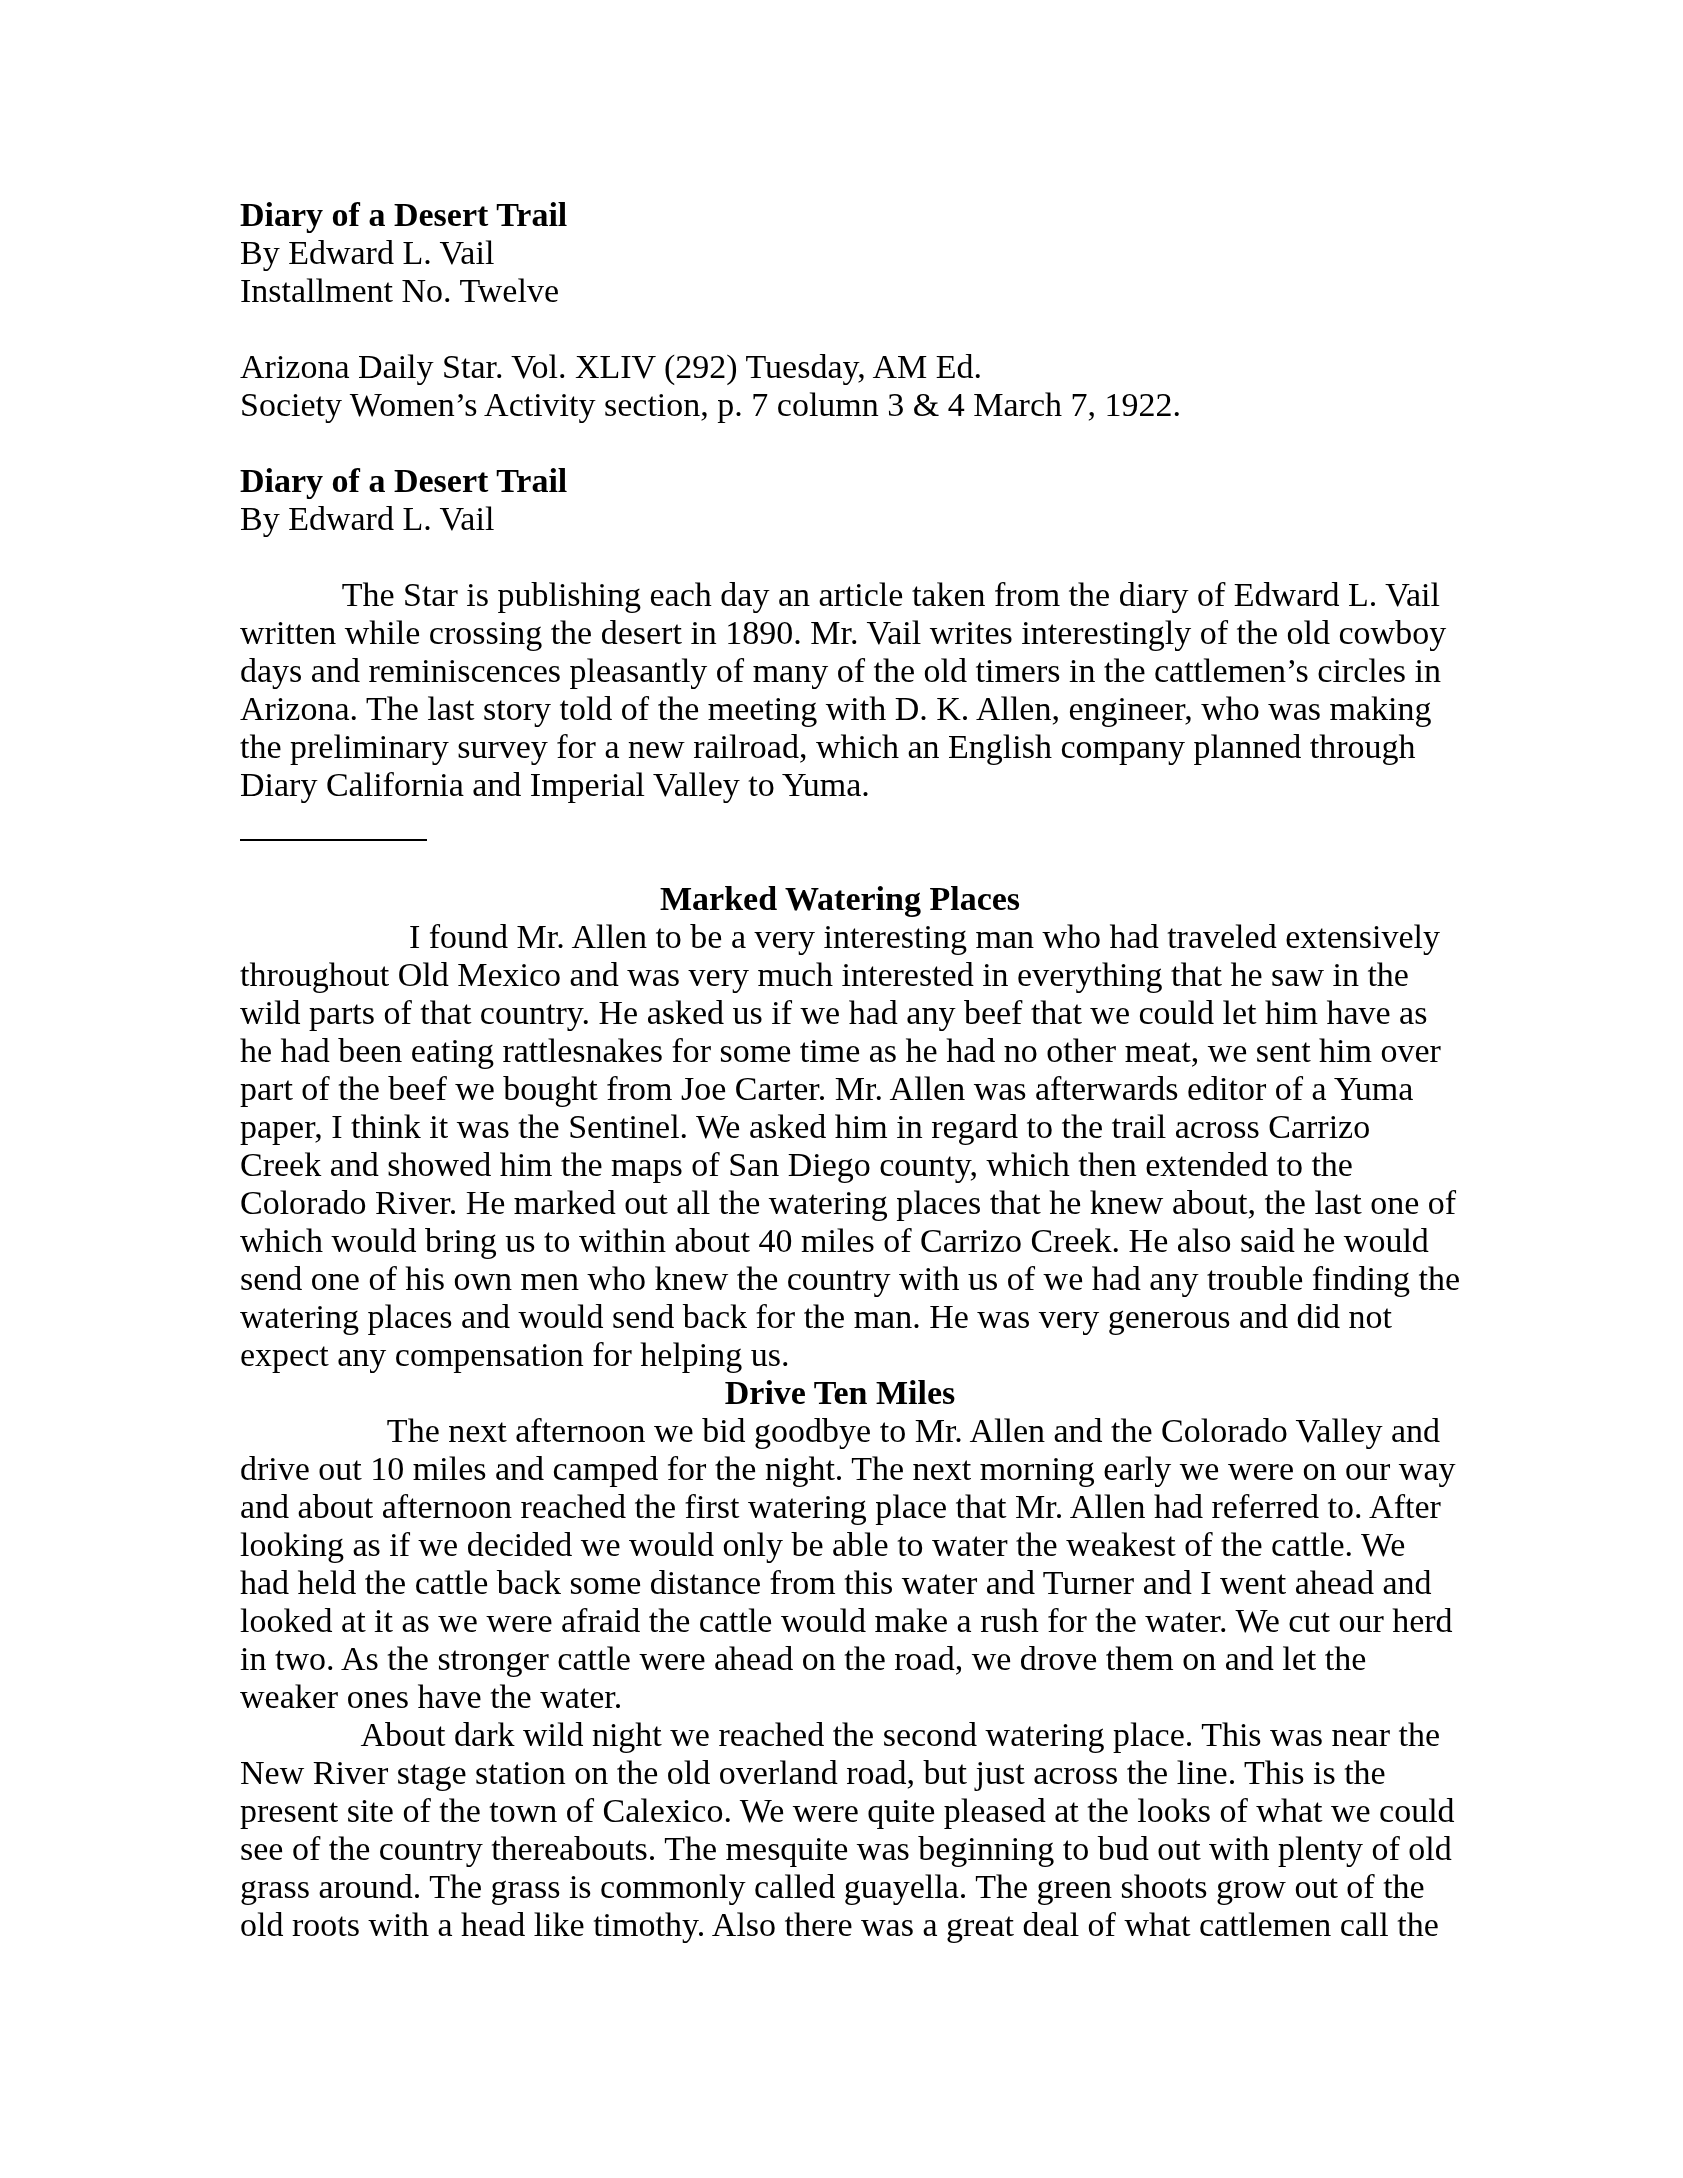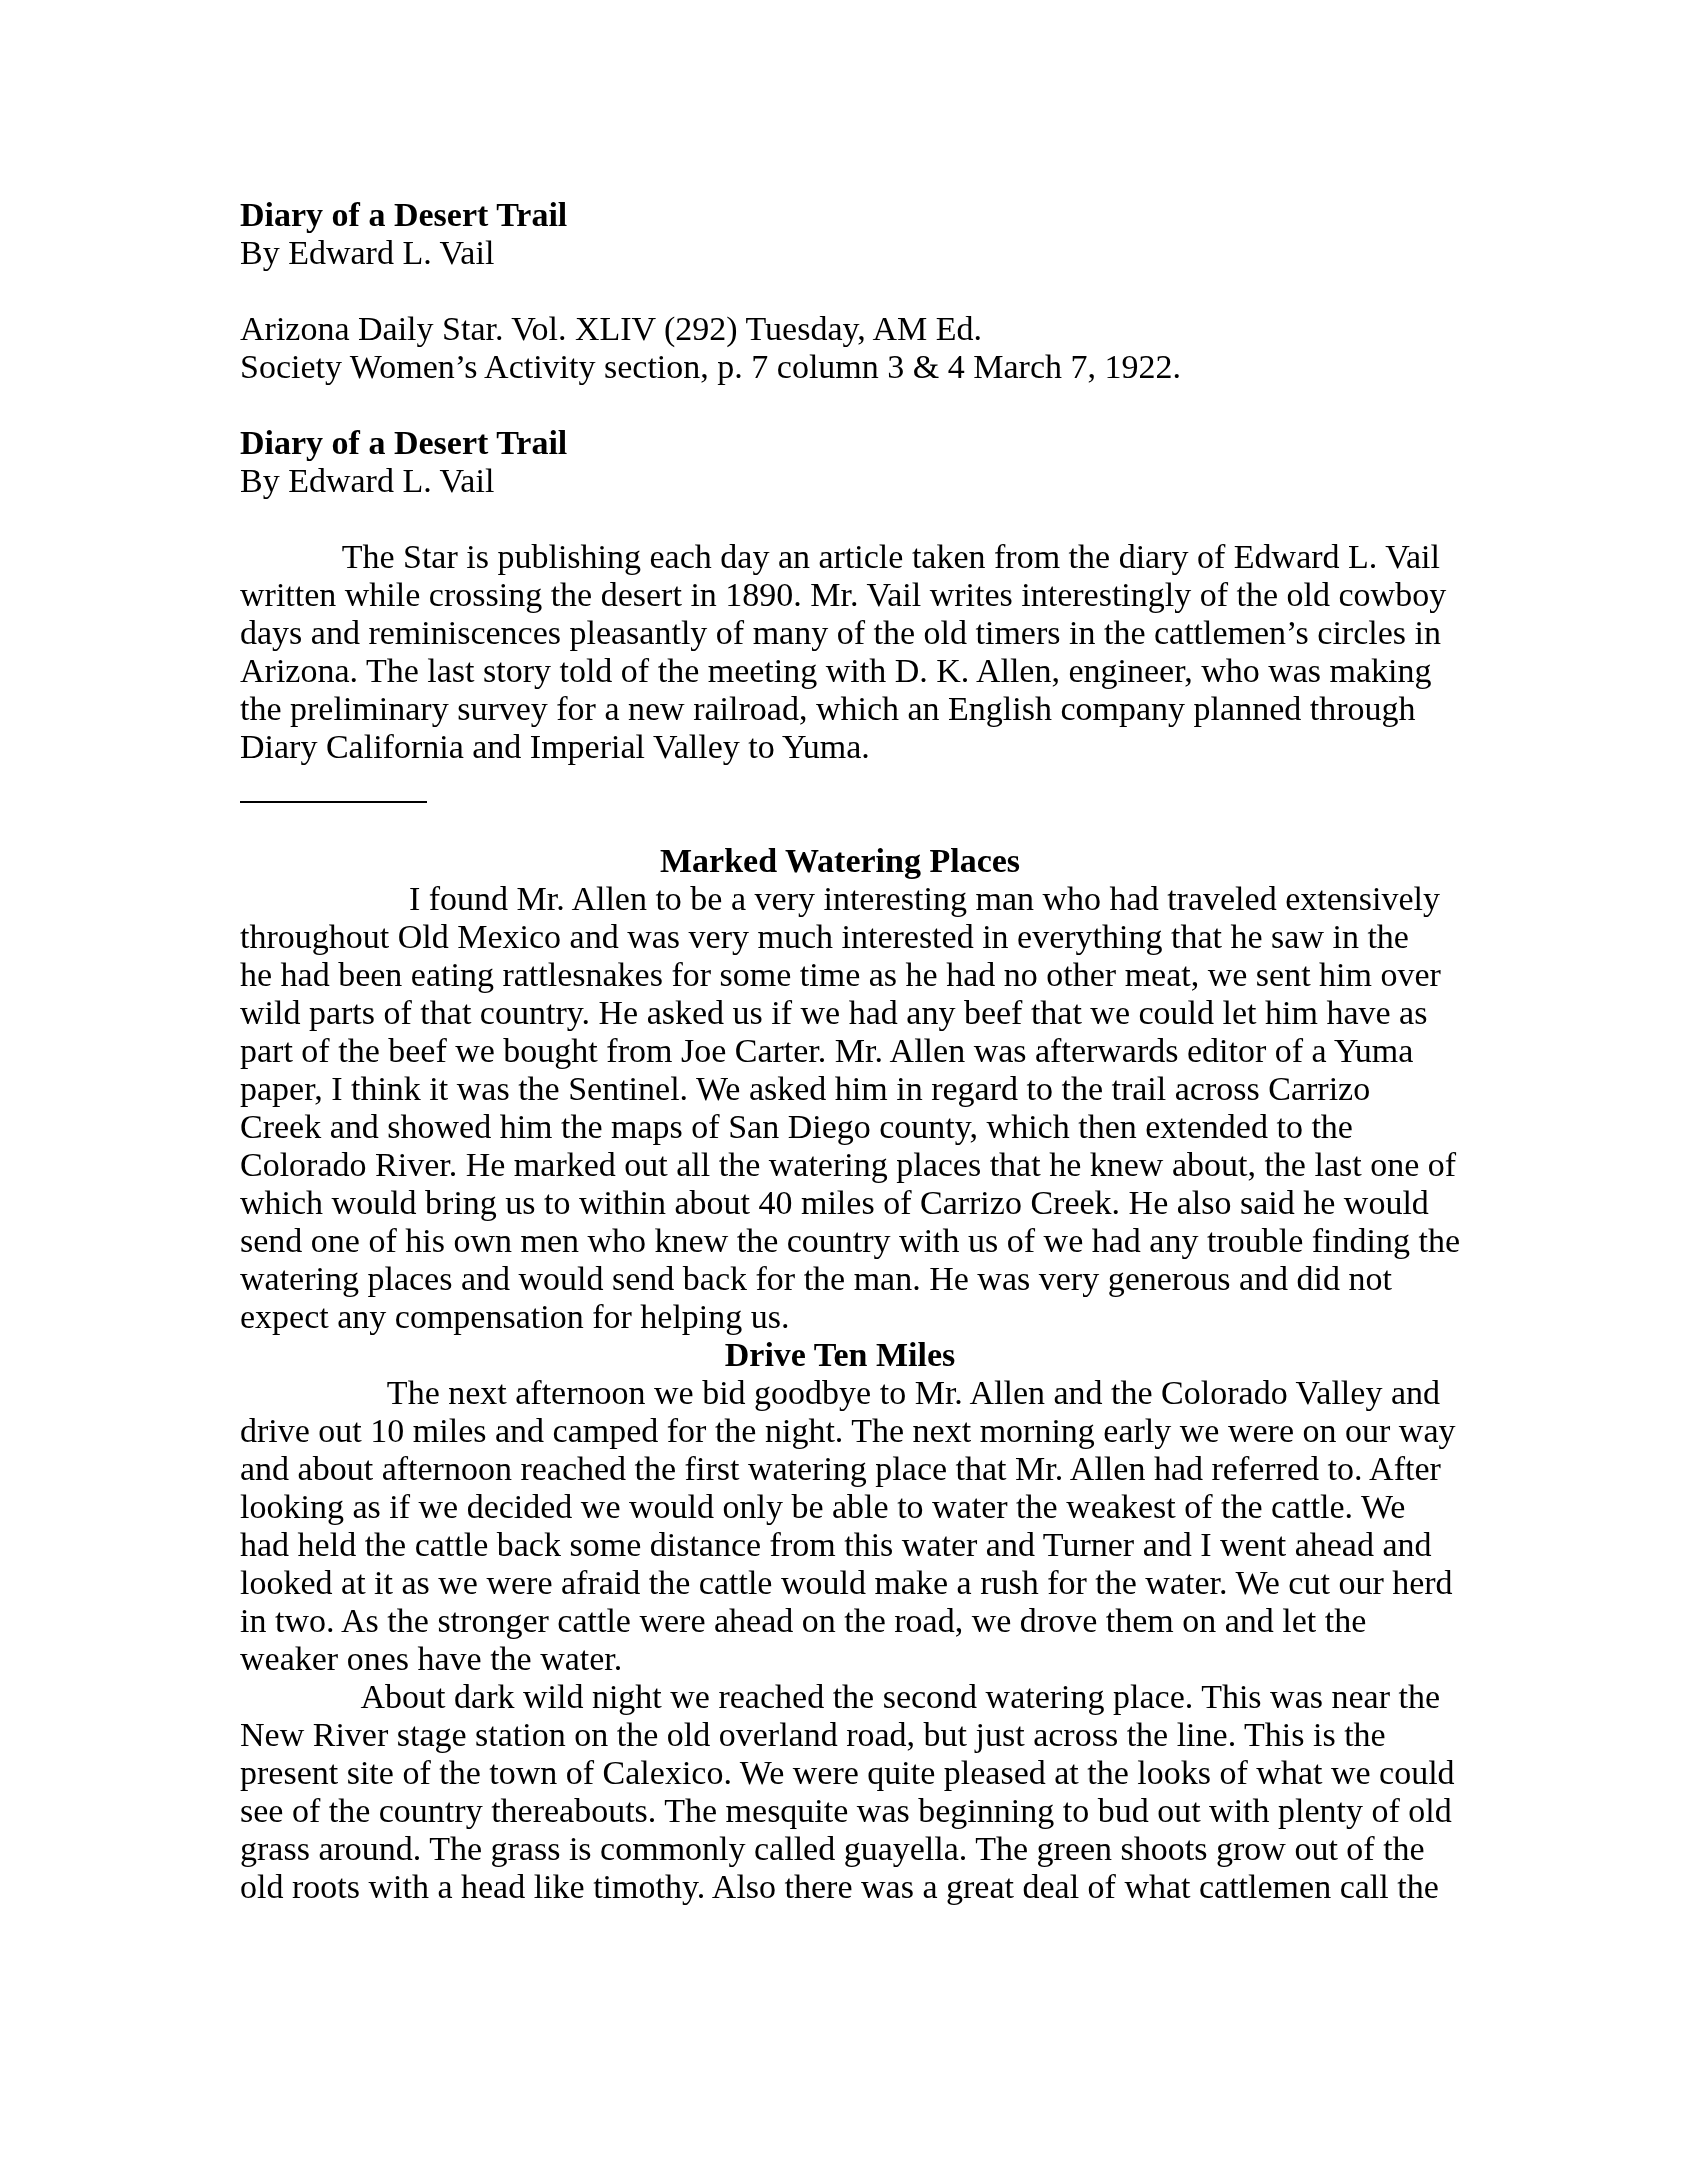--- a/index.html
+++ b/index.html
@@ -50,20 +50,21 @@
 </style>
 </head>
 <body>
 
 <div class="page">
   <div class="content">
 
     <div>
       <div class="line bold">Diary of a Desert Trail</div>
       <div class="line">By Edward L. Vail</div>
+      <div class="line">Installment No. Twelve</div>
     </div>
 
     <div class="blank"></div>
 
     <div>
       <div class="line">Arizona Daily Star. Vol. XLIV (292) Tuesday, AM Ed.</div>
       <div class="line">Society Women’s Activity section, p. 7 column 3 &amp; 4 March 7, 1922.</div>
     </div>
 
     <div class="blank"></div>
@@ -88,22 +89,22 @@
       <div class="rule"></div>
     </div>
 
     <div class="blank"></div>
 
     <div class="heading">Marked Watering Places</div>
 
     <div class="paragraph">
         <div class="line indent">I found Mr. Allen to be a very interesting man who had traveled extensively</div>
         <div class="line">throughout Old Mexico and was very much interested in everything that he saw in the</div>
+        <div class="line">wild parts of that country. He asked us if we had any beef that we could let him have as</div>
         <div class="line">he had been eating rattlesnakes for some time as he had no other meat, we sent him over</div>
-        <div class="line">wild parts of that country. He asked us if we had any beef that we could let him have as</div>
         <div class="line">part of the beef we bought from Joe Carter. Mr. Allen was afterwards editor of a Yuma</div>
         <div class="line">paper, I think it was the Sentinel. We asked him in regard to the trail across Carrizo</div>
         <div class="line">Creek and showed him the maps of San Diego county, which then extended to the</div>
         <div class="line">Colorado River. He marked out all the watering places that he knew about, the last one of</div>
         <div class="line">which would bring us to within about 40 miles of Carrizo Creek. He also said he would</div>
         <div class="line">send one of his own men who knew the country with us of we had any trouble finding the</div>
         <div class="line">watering places and would send back for the man. He was very generous and did not</div>
         <div class="line">expect any compensation for helping us.</div>
       </div>
 

